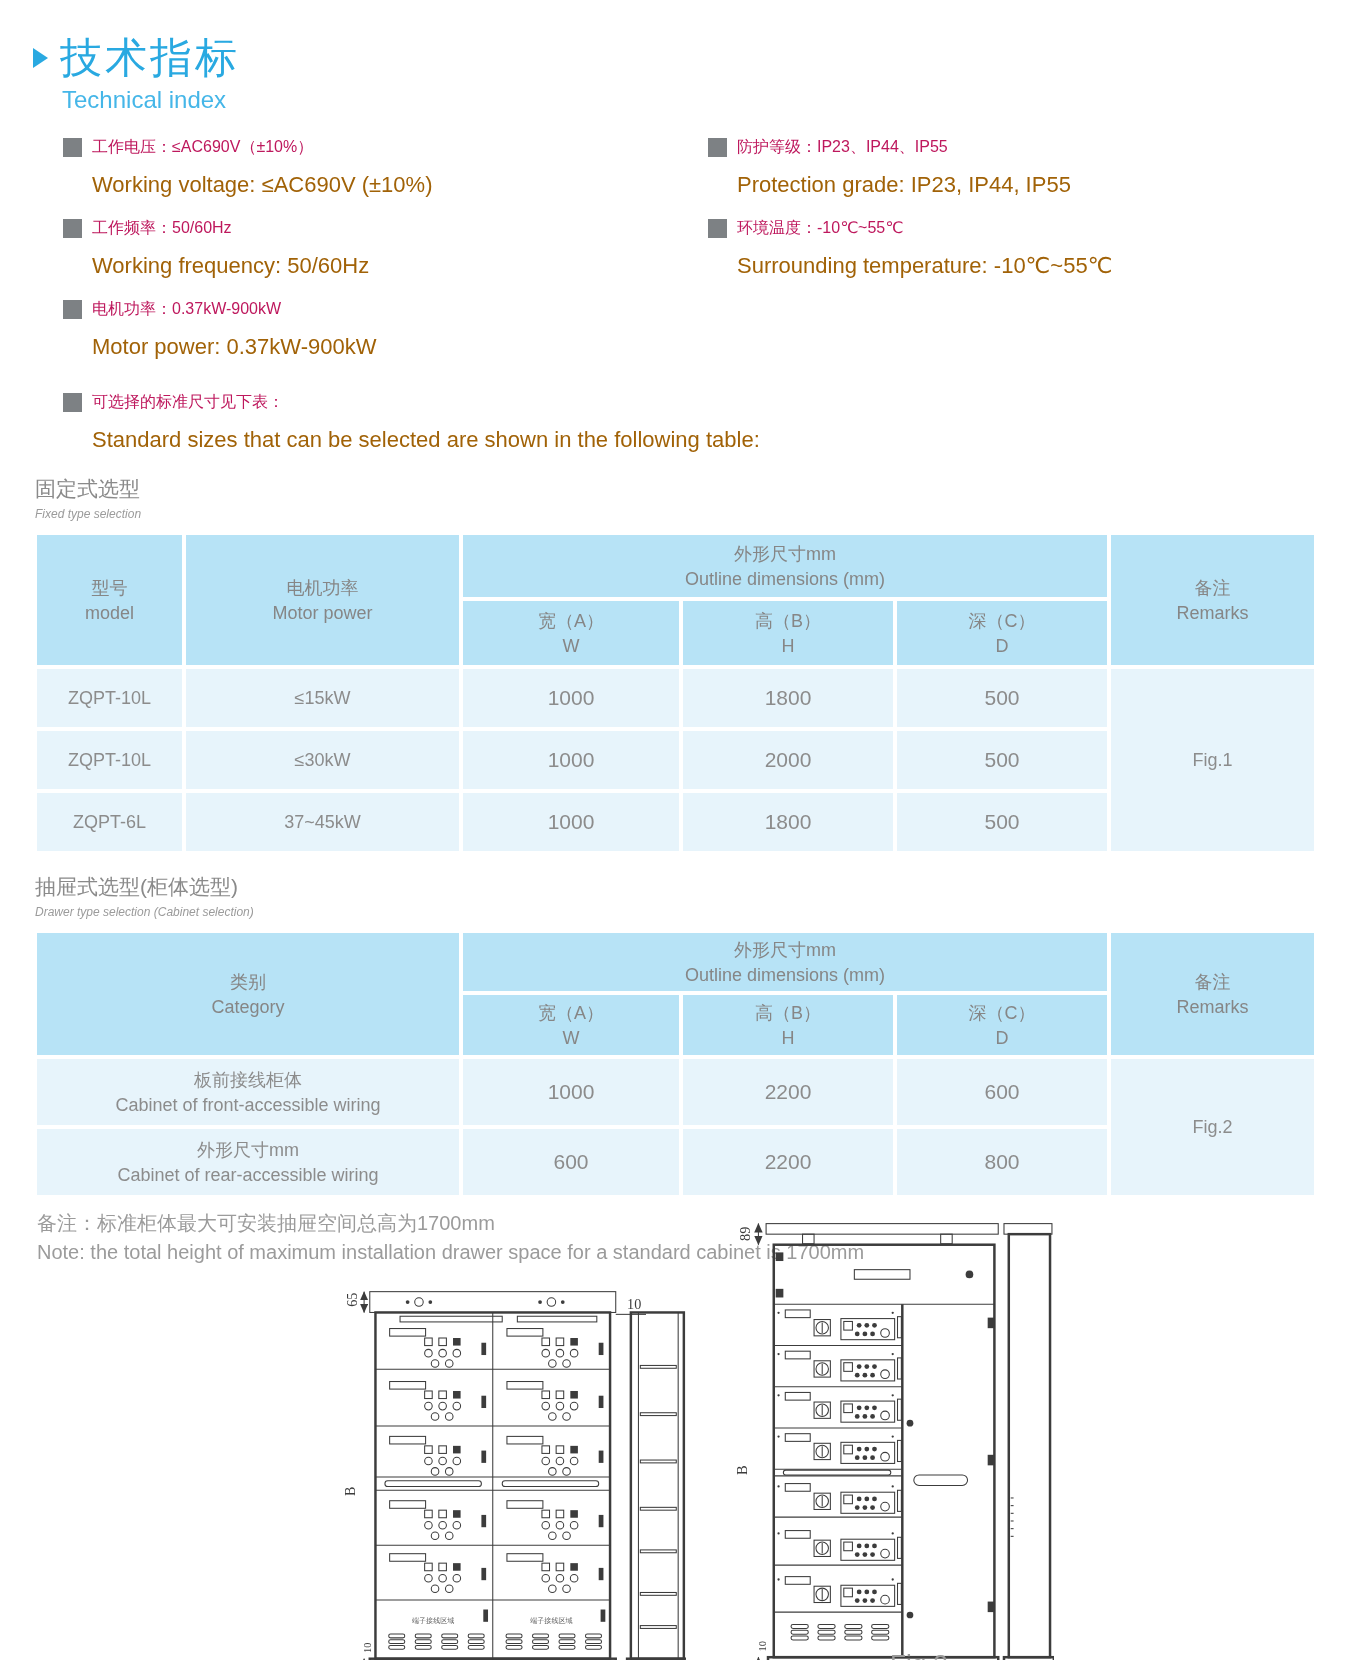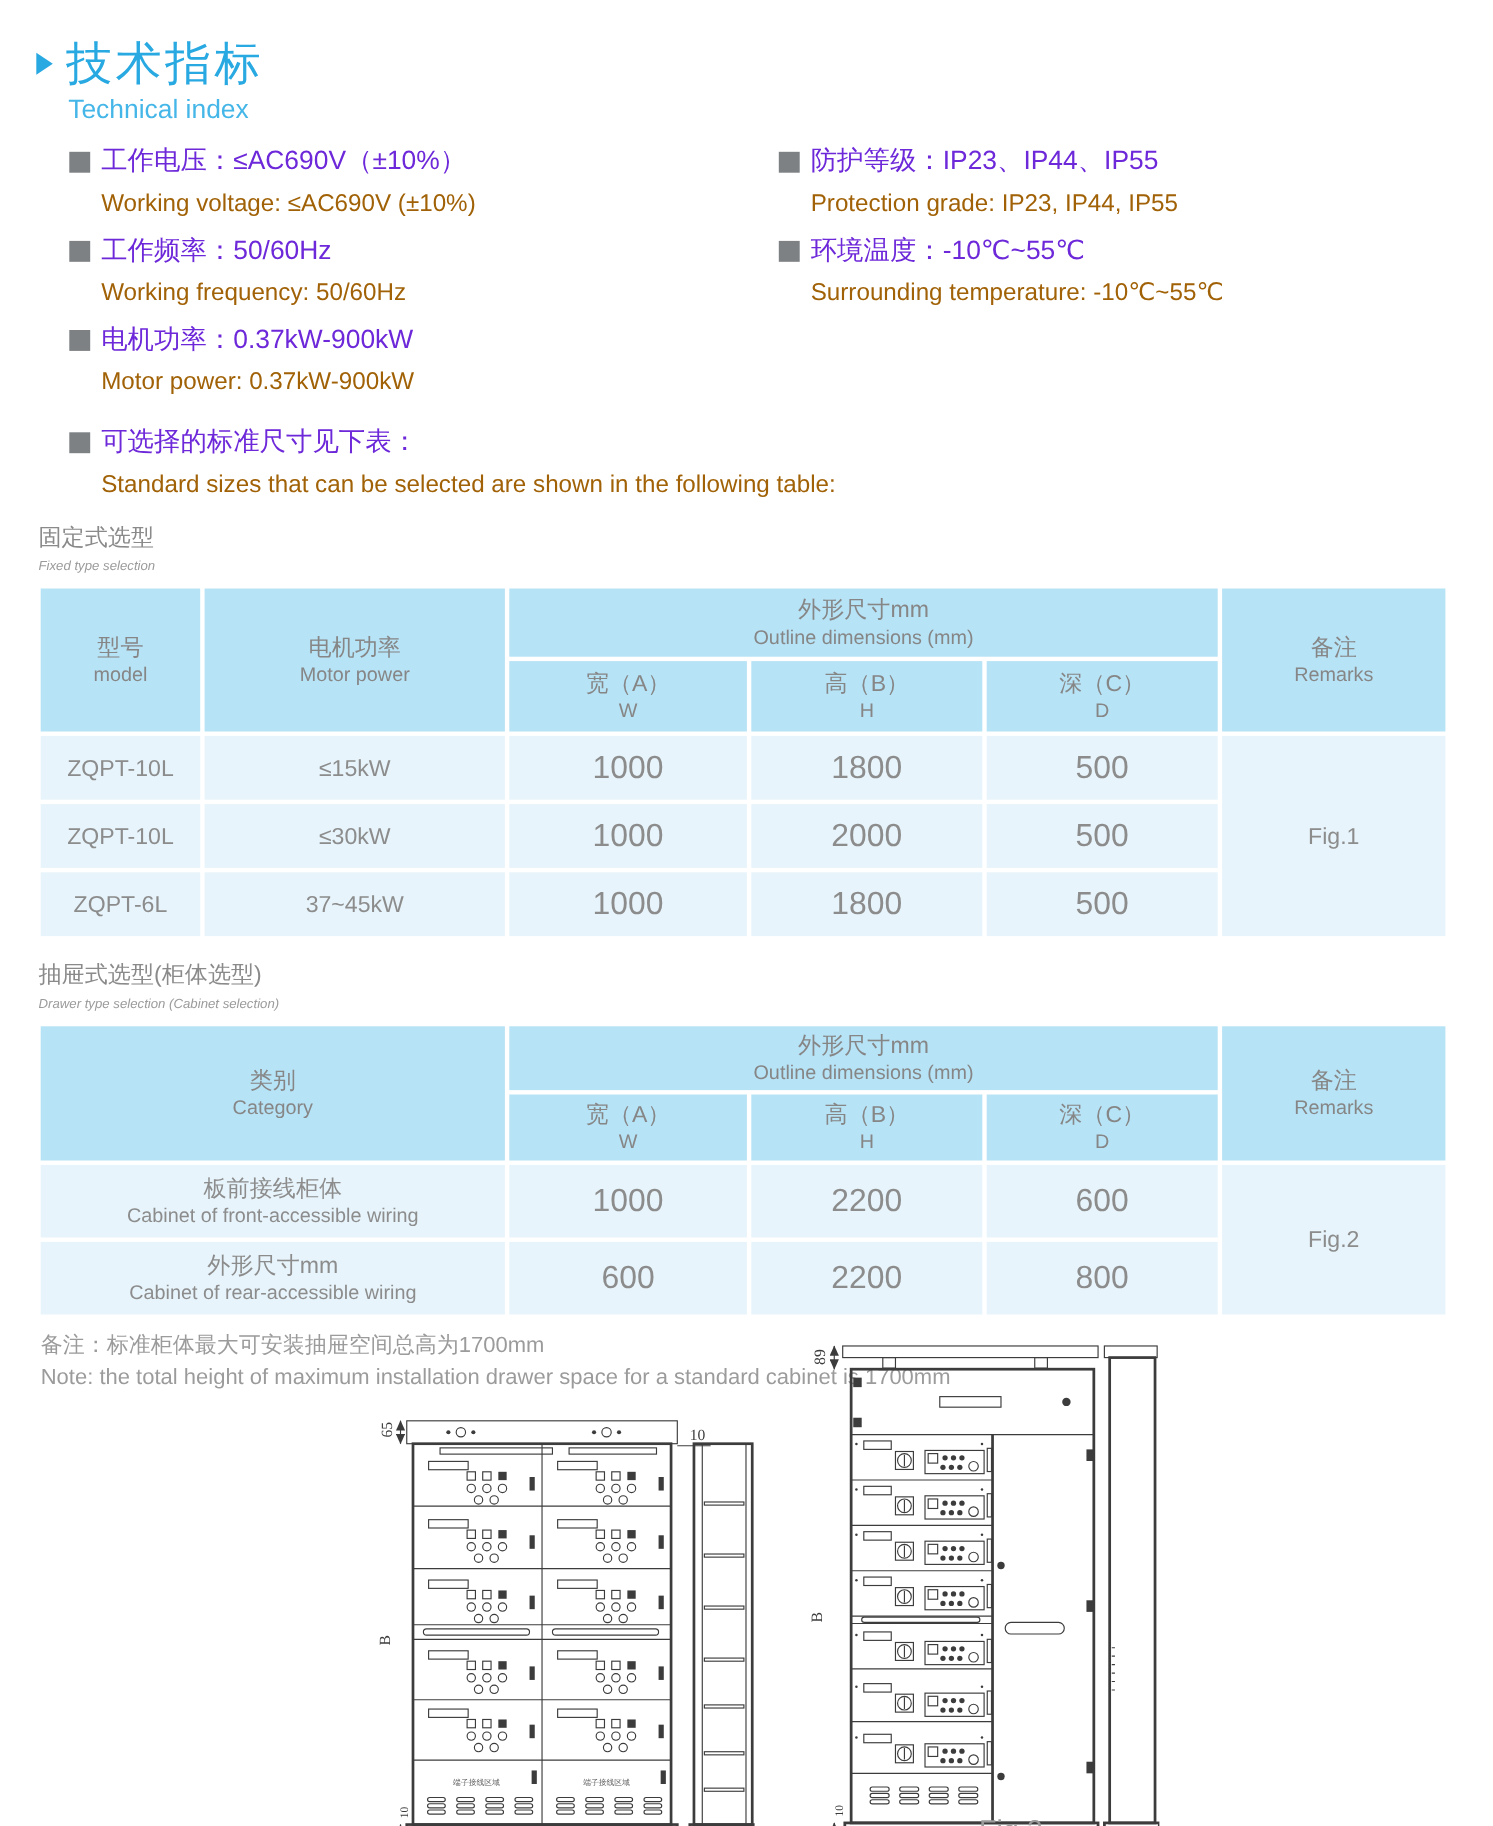--- a/index.html
+++ b/index.html
@@ -10,36 +10,36 @@
   }
   
   .title-row { display:flex; align-items:flex-start; margin:34px 0 0 33px;text-align:right; }
   .title-arrow { width:0; height:0; border-left:15px solid #29a9e1;
     border-top:10px solid transparent; border-bottom:10px solid transparent; margin:14px 12px 0 0; }
   .page-title { font-size:42px; line-height:48px; color:#29a9e1; letter-spacing:3px; font-weight:400; }
   .page-subtitle { font-size:24px; color:#45b6e8; margin:4px 0 0 62px; }
   
   .specs { display:grid; grid-template-columns:645px 1fr; margin:16px 35px 0 63px; }
   .spec-item { margin-bottom:9px; }
-  .spec-zh { font-size:24px; color:#6d28d9; line-height:34px; display:flex; align-items:center; }
+  .spec-zh { font-size:16px; color:#be185d; line-height:34px; display:flex; align-items:center; }
   .bullet { width:19px; height:19px; background:#7d8184; margin-right:10px; flex:0 0 auto; }
   .spec-en { font-size:22px; color:#a16207; line-height:34px; margin:4px 0 0 29px; }
   .intro { margin:12px 35px 0 63px; }
   
   .section { margin:18px 0 0 35px; }
   .section .zh-label { font-size:21px; color:#8a8a8a; line-height:27px; }
   .section .en-label { font-size:12px; color:#9b9b9b; line-height:25px;font-style:italic; }
   
   table.spec-table { border-collapse:separate; border-spacing:4px; width:1285px; margin:4px 0 0 33px; table-layout:fixed; }
   table.spec-table td, table.spec-table th { text-align:center; vertical-align:middle; font-weight:400; padding:0; }
   .th { background:#b7e3f6; color:#868686; }
   .td { background:#e7f4fb; color:#8c8c8c; }
-  .zh { font-size:21px; line-height:27px; }
+  .zh { font-size:18px; line-height:27px; }
   .en { font-size:18px; line-height:23px; }
-  .num { font-size:29px;margin-left:46px; }
+  .num { font-size:21px;margin-left:46px; }
   tr.hrow1 { height:62px; } tr.hrow2 { height:64px; }
   tr.drow1 { height:58px; } tr.drow2 { height:66px; }
   
   .note { margin:10px 0 0 37px; }
   .note div { font-size:20px; line-height:29px; color:#9b9b9b; }
   
   .figures { position:relative; height:470px; margin-top:4px; }
   .fig-block { position:absolute; }
   #fig1-block { left:326px; top:-38px; }
   #fig2-block { left:718px; top:-80px; }

